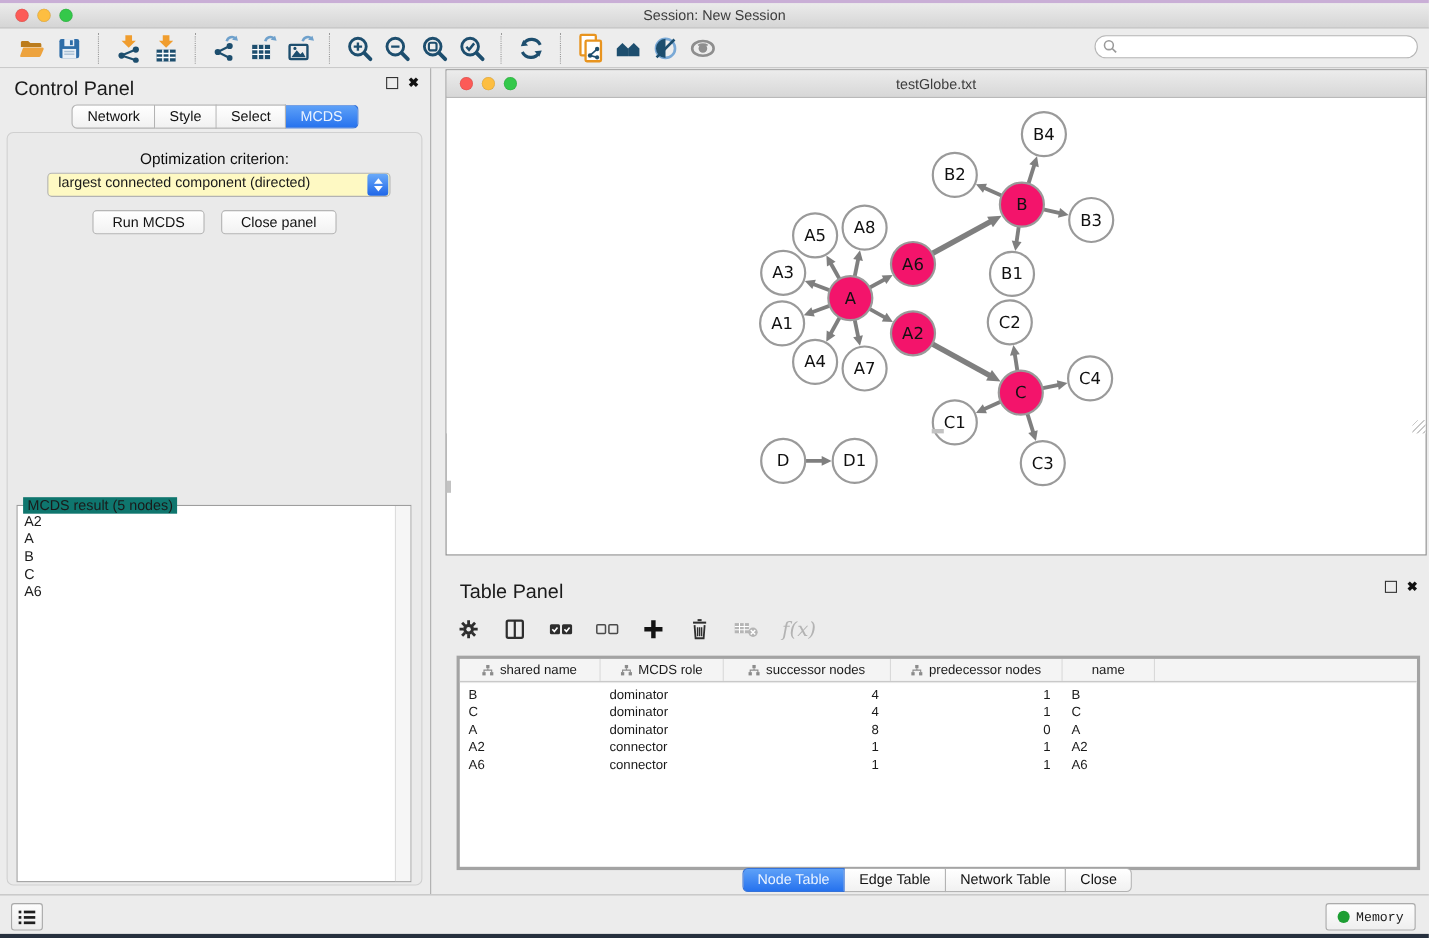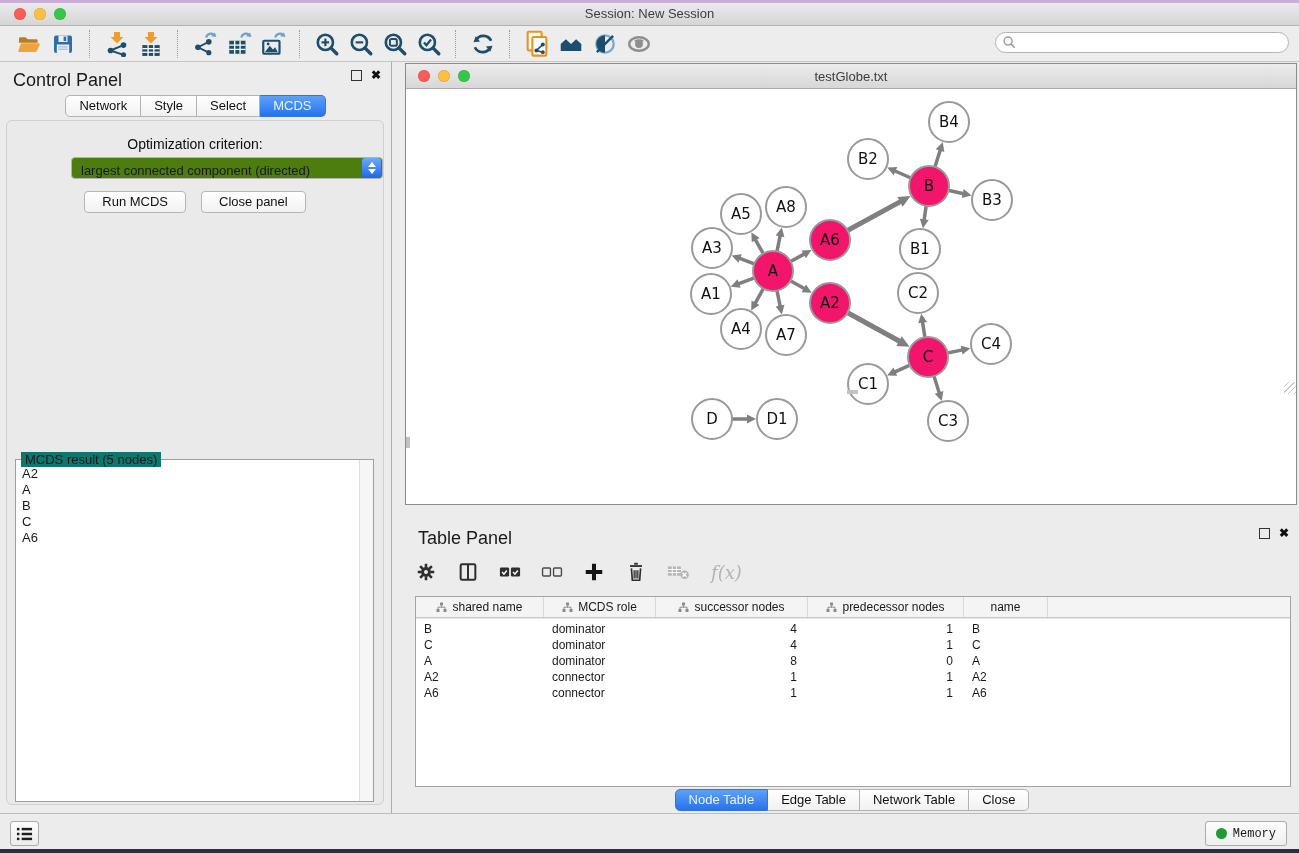--- a/index.html
+++ b/index.html
@@ -39,22 +39,22 @@
   .seg-row{display:flex;justify-content:center;}
   .cp-tabs{position:absolute;left:0;right:0;top:33px;}
   .seg{border:1px solid #b3b3b3;border-left:none;background:linear-gradient(#ffffff,#f1f1f1);
     padding:2px 13px;font-size:13px;line-height:16px;color:#111;}
   .seg:first-child{border-left:1px solid #b3b3b3;border-radius:5px 0 0 5px;}
   .seg:last-child{border-radius:0 5px 5px 0;}
   .seg.sel{background:linear-gradient(#5ea1f8,#2672ee);color:#eaf3ff;border-color:#3672d8;}
   .cp-inner{position:absolute;left:6px;right:7px;top:58px;bottom:8px;background:#eaeaea;
     border:1px solid #d0d0d0;border-radius:6px;}
   .opt-label{position:absolute;left:0;right:0;top:15px;text-align:center;font-size:14px;color:#0d0d0d;}
-  .dropdown{position:absolute;left:36px;top:36px;width:312px;height:22px;background:#4d7c0f;
-    border:1px solid #b3b3b3;border-radius:4px;display:flex;align-items:flex-end;box-sizing:border-box;margin-left:28px;}
+  .dropdown{position:absolute;left:36px;top:36px;width:312px;height:22px;background:#fef9c3;
+    border:1px solid #b3b3b3;border-radius:4px;display:flex;align-items:flex-start;box-sizing:border-box;}
   .dropdown .dd-text{flex:1;font-size:13px;padding-left:9px;white-space:nowrap;overflow:hidden;}
   .dd-stepper{width:19px;height:20px;border-radius:3px;background:linear-gradient(#6aaaf9,#1f66e8);
     margin-right:1px;display:flex;flex-direction:column;align-items:center;justify-content:center;gap:2px;}
   .dd-up{width:0;height:0;border-left:4px solid transparent;border-right:4px solid transparent;border-bottom:5px solid #fff;}
   .dd-down{width:0;height:0;border-left:4px solid transparent;border-right:4px solid transparent;border-top:5px solid #fff;}
   .btn-row{position:absolute;left:0;right:0;top:70px;display:flex;justify-content:center;gap:15px;}
   .mac-btn{height:22px;padding:0 17px;font-size:13px;line-height:20px;color:#111;
     background:linear-gradient(#ffffff,#f2f2f2);border:1px solid #b6b6b6;border-radius:4px;}
   .groupbox{position:absolute;left:8px;right:9px;top:338px;height:341px;background:#fff;
     border:1px solid #9e9e9e;}
@@ -76,21 +76,21 @@
   .scroll-mark-bottom{position:absolute;left:441px;bottom:0;width:11px;height:4px;background:#c2c2c2;}
   .resize-corner{position:absolute;right:0;bottom:0;width:12px;height:12px;
     background:repeating-linear-gradient(135deg,transparent 0 3px,#c9c9c9 3px 4px);}
 
   
   .table-panel{position:absolute;left:405px;top:520px;width:894px;height:293px;background:#ececec;box-sizing:border-box;}
   .tp-toolbar{position:absolute;left:10px;top:32px;height:40px;display:flex;align-items:center;gap:20px;}
   .tp-btn{display:flex;align-items:center;justify-content:center;}
   .fx{font-family:"DejaVu Serif",serif;font-style:italic;font-size:18px;color:#b3b3b3;}
   .table-box{position:absolute;left:10px;right:8px;top:76px;height:189px;background:#fff;
-    border:1px solid #a3a3a3;overflow:hidden;}
+    border:3px solid #a3a3a3;overflow:hidden;}
   .t-header{display:flex;height:20px;background:#f4f4f4;border-bottom:1px solid #c9c9c9;box-shadow:0 1px 0 #e9e9e9;}
   .th{display:flex;align-items:center;justify-content:center;gap:5px;font-size:12px;color:#1a1a1a;
     border-right:1px solid #d9d9d9;box-sizing:border-box;height:100%;}
   .th span{white-space:nowrap;}
   .t-rows{padding-top:3px;}
   .tr{display:flex;height:16px;line-height:16px;font-size:12px;}
   .td{padding-left:8px;box-sizing:border-box;white-space:nowrap;overflow:hidden;}
   .td.num{text-align:right;padding-right:11px;padding-left:0;}
   .table-tabs{position:absolute;left:0;right:0;top:269px;}
 

